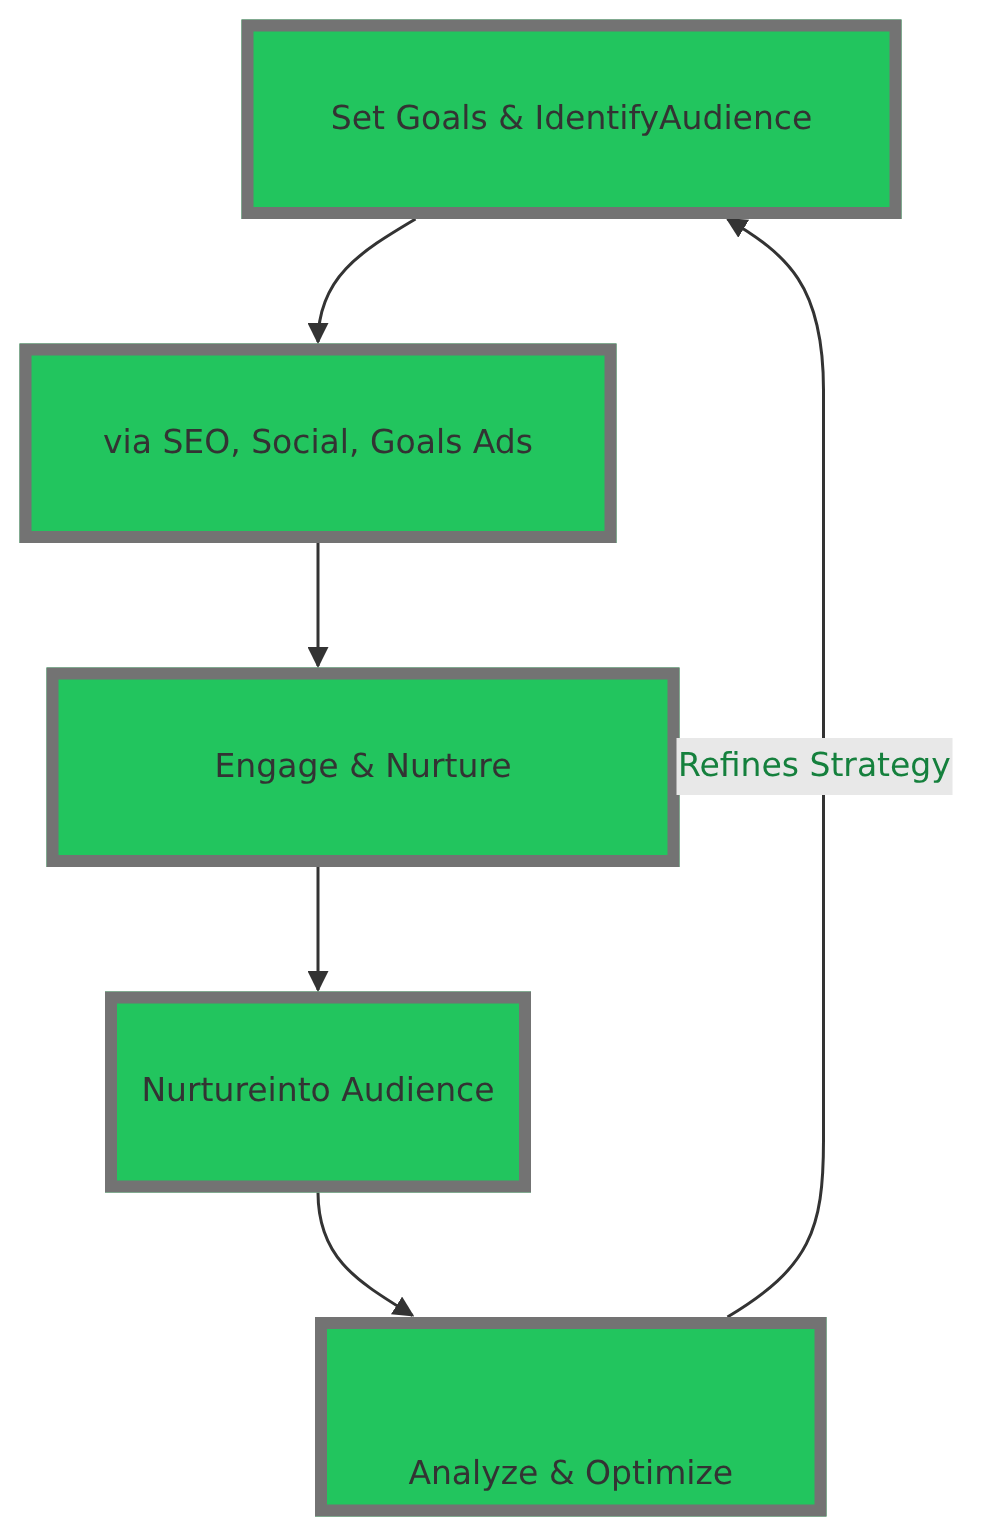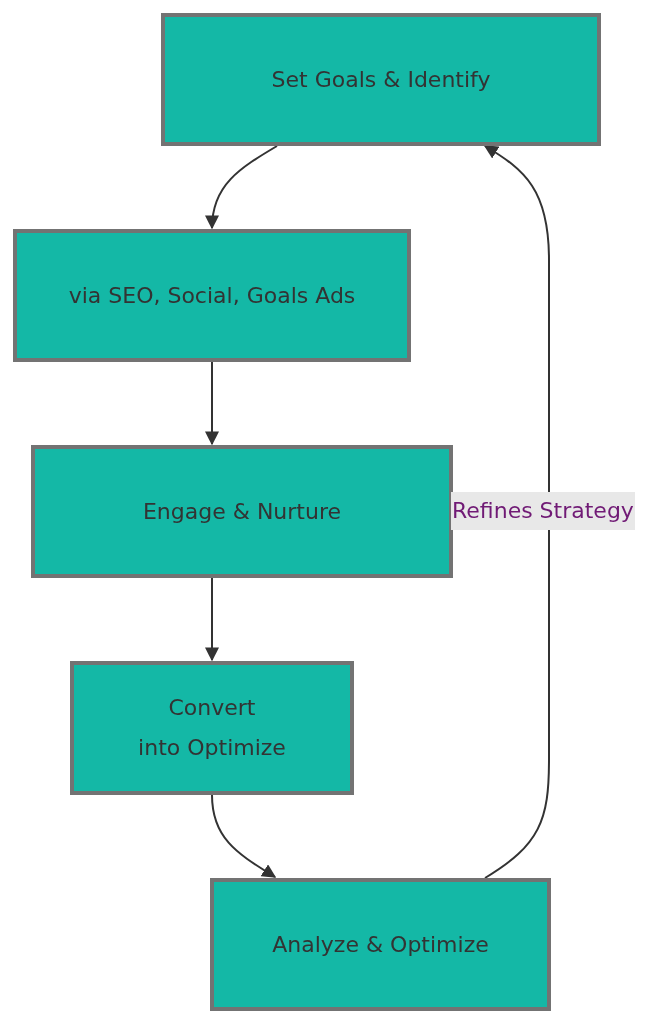--- a/index.html
+++ b/index.html
@@ -1,26 +1,26 @@
 <!DOCTYPE html>
 <html><head>
   <meta charset="utf-8">
   <style>
     html, body { margin: 0; padding: 0; background: #ffffff; }
     body { width: 661px; height: 1024px; position: relative; overflow: hidden;
            font-family: "DejaVu Sans", sans-serif; }
     svg.edges { position: absolute; left: 0; top: 0; }
     .node {
       position: absolute; box-sizing: border-box;
-      background: #14b8a6; border: 4px solid #737373;
-      display: flex; flex-direction: column; align-items: center; justify-content: center;
+      background: #22c55e; border: 8px solid #737373;
+      display: flex; flex-direction: row; align-items: center; justify-content: center;
       color: #333333; font-size: 22px; line-height: 40px; text-align: center;
     }
     .edge-label {
-      position: absolute; background: #e8e8e8; color: #701a75;
+      position: absolute; background: #e8e8e8; color: #15803d;
       font-size: 22px; line-height: 38px; padding: 0 1px; white-space: nowrap;
     }
   </style>
 </head>
 <body>
 
 <svg class="edges" width="661" height="1024">
   <defs>
     <marker id="arrow" viewBox="0 0 10 10" refX="9" refY="5" markerWidth="7" markerHeight="7" orient="auto">
       <path d="M0,0 L10,5 L0,10 z" fill="#333333"></path>
@@ -28,32 +28,33 @@
   </defs>
   <path d="M277,146 C240,168 212,185 212,228" fill="none" stroke="#333333" stroke-width="2" marker-end="url(#arrow)"></path>
   <path d="M212,362 L212,444" fill="none" stroke="#333333" stroke-width="2" marker-end="url(#arrow)"></path>
   <path d="M212,578 L212,660" fill="none" stroke="#333333" stroke-width="2" marker-end="url(#arrow)"></path>
   <path d="M212,795 C212,840 240,855 275,877" fill="none" stroke="#333333" stroke-width="2" marker-end="url(#arrow)"></path>
   <path d="M485,878 C540,845 549,820 549,760 L549,260 C549,190 525,170 485,146" fill="none" stroke="#333333" stroke-width="2" marker-end="url(#arrow)"></path>
 </svg>
 
 <div class="node" style="left:161px; top:13px; width:440px; height:133px;">
   <span>Set Goals &amp; Identify</span>
+  <span>Audience</span>
 </div>
 
 <div class="node" style="left:13px; top:229px; width:398px; height:133px;">
   <span>via SEO, Social, Goals Ads</span>
 </div>
 
 <div class="node" style="left:31px; top:445px; width:422px; height:133px;gap:35px;">
   <span>Engage &amp; Nurture</span>
 </div>
 
 <div class="node" style="left:70px; top:661px; width:284px; height:134px;">
-  <span>Convert</span>
-  <span>into Optimize</span>
+  <span>Nurture</span>
+  <span>into Audience</span>
 </div>
 
-<div class="node" style="left:210px; top:878px; width:341px; height:133px;">
+<div class="node" style="left:210px; top:878px; width:341px; height:133px;align-items:flex-end;">
   <span>Analyze &amp; Optimize</span>
 </div>
 
 <div class="edge-label" style="left:451px; top:492px;">Refines Strategy</div>
 
 </body></html>

